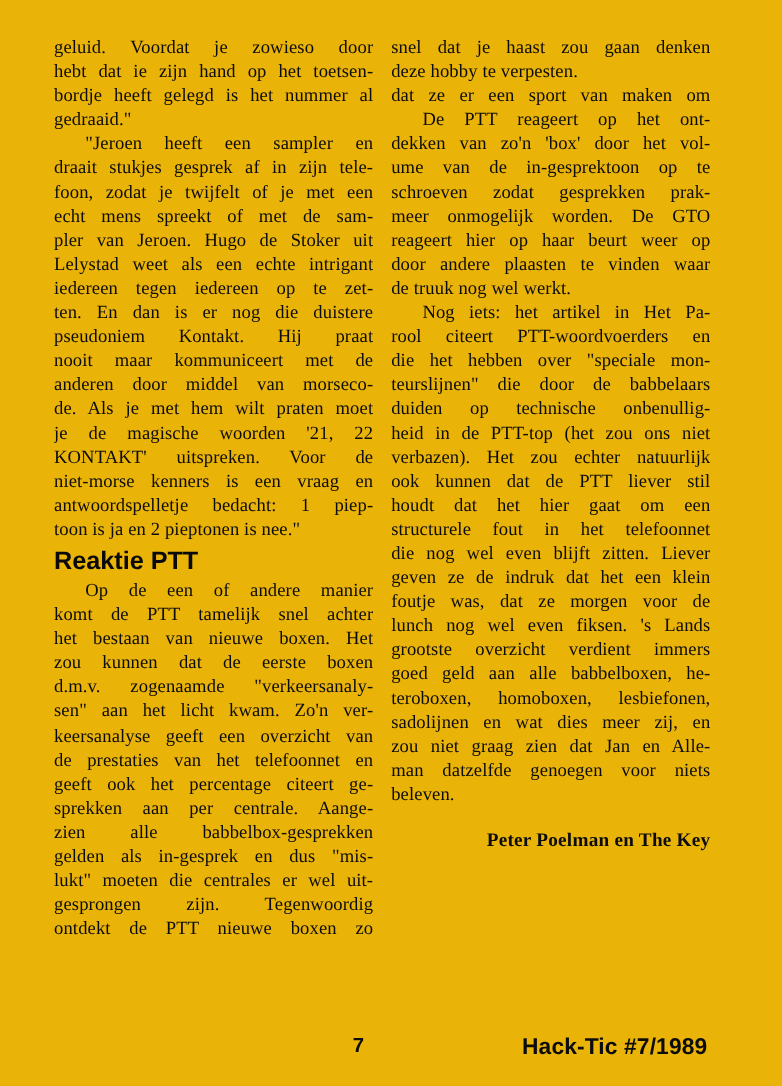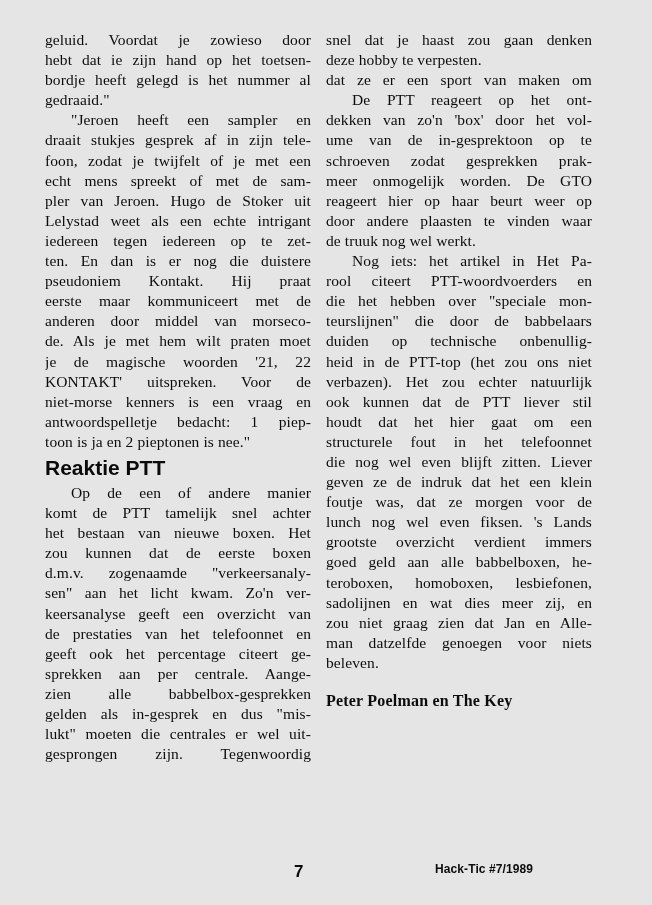--- a/index.html
+++ b/index.html
@@ -1,19 +1,19 @@
 <!DOCTYPE html>
 <html><head>
 <meta charset="utf-8">
 <style>
   html,body { margin:0; padding:0; background:#ffffff; }
   .page {
     position:relative;
     width:652px; height:905px;
-    background:#e5e5e5;
+    background:#eab308;
     font-family:"Liberation Serif", serif;
     color:#0c0c0c;
     overflow:hidden;
   }
   .columns {
     position:absolute; top:30px; left:45px;
     display:flex; gap:15px;
   }
   .col { width:266px; }
   .line {
@@ -31,33 +31,33 @@
     font-family:"Liberation Sans", sans-serif;
     font-weight:bold;
     font-size:21px;
     line-height:25px;
     margin:3px 0 3px 0;
     color:#0a0a0a;
   }
   .byline {
     font-weight:bold;
     font-size:16px;
-    text-align:left;
+    text-align:right;
     margin-top:19px;
     letter-spacing:0.2px;
   }
   .footer-page-number {
     position:absolute; left:294px; top:862px;
     font-family:"Liberation Sans", sans-serif;
     font-weight:bold; font-size:17px;
   }
   .footer-issue {
     position:absolute; left:435px; top:862px;
     font-family:"Liberation Sans", sans-serif;
-    font-weight:bold; font-size:12px;
+    font-weight:bold; font-size:19px;
     letter-spacing:0.1px;
   }
 </style>
 </head>
 <body>
 
 <div class="page">
   <div class="columns">
     <div class="col">
       <div>
@@ -67,21 +67,21 @@
           <div class="line end">gedraaid."</div>
           <div class="line indent">"Jeroen heeft een sampler en</div>
           <div class="line">draait stukjes gesprek af in zijn tele-</div>
           <div class="line">foon, zodat je twijfelt of je met een</div>
           <div class="line">echt mens spreekt of met de sam-</div>
           <div class="line">pler van Jeroen. Hugo de Stoker uit</div>
           <div class="line">Lelystad weet als een echte intrigant</div>
           <div class="line">iedereen tegen iedereen op te zet-</div>
           <div class="line">ten. En dan is er nog die duistere</div>
           <div class="line">pseudoniem Kontakt. Hij praat</div>
-          <div class="line">eerste maar kommuniceert met de</div>
+          <div class="line">nooit maar kommuniceert met de</div>
           <div class="line">anderen door middel van morseco-</div>
           <div class="line">de. Als je met hem wilt praten moet</div>
           <div class="line">je de magische woorden '21, 22</div>
           <div class="line">KONTAKT' uitspreken. Voor de</div>
           <div class="line">niet-morse kenners is een vraag en</div>
           <div class="line">antwoordspelletje bedacht: 1 piep-</div>
           <div class="line end">toon is ja en 2 pieptonen is nee."</div>
         </div>
       <h2 class="heading">Reaktie PTT</h2>
       <div>
@@ -92,20 +92,21 @@
           <div class="line">d.m.v. zogenaamde "verkeersanaly-</div>
           <div class="line">sen" aan het licht kwam. Zo'n ver-</div>
           <div class="line">keersanalyse geeft een overzicht van</div>
           <div class="line">de prestaties van het telefoonnet en</div>
           <div class="line">geeft ook het percentage citeert ge-</div>
           <div class="line">sprekken aan per centrale. Aange-</div>
           <div class="line">zien alle babbelbox-gesprekken</div>
           <div class="line">gelden als in-gesprek en dus "mis-</div>
           <div class="line">lukt" moeten die centrales er wel uit-</div>
           <div class="line">gesprongen zijn. Tegenwoordig</div>
+          <div class="line">ontdekt de PTT nieuwe boxen zo</div>
         </div>
     </div>
     <div class="col">
       <div>
           <div class="line">snel dat je haast zou gaan denken</div>
           <div class="line end">deze hobby te verpesten.</div>
           <div class="line">dat ze er een sport van maken om</div>
           <div class="line indent">De PTT reageert op het ont-</div>
           <div class="line">dekken van zo'n 'box' door het vol-</div>
           <div class="line">ume van de in-gesprektoon op te</div>

